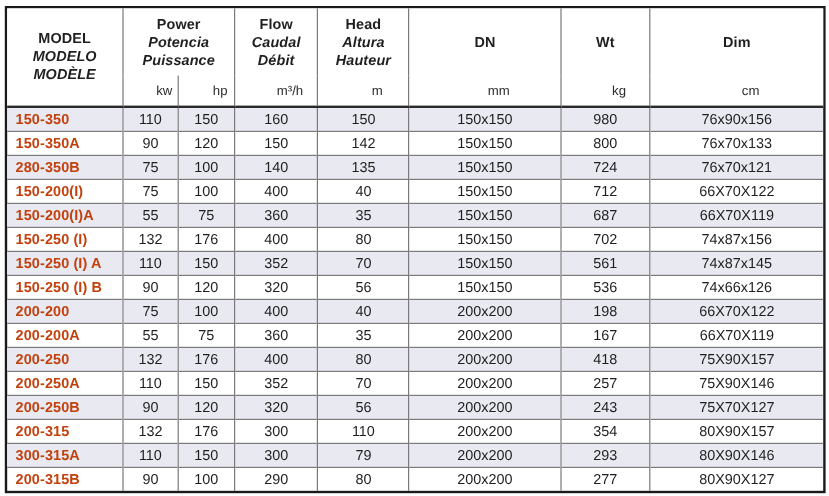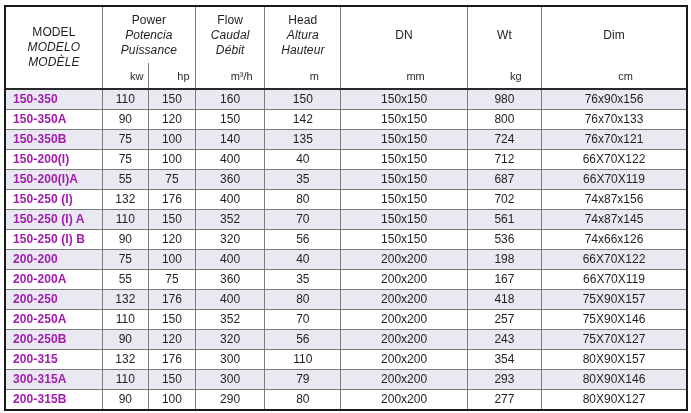--- a/index.html
+++ b/index.html
@@ -12,39 +12,39 @@
   *{box-sizing:border-box;margin:0;padding:0;}
   html,body{width:691px;height:413px;background:#ffffff;overflow:hidden;}
   body{font-family:"Liberation Sans","DejaVu Sans",sans-serif;color:var(--text);}
   .table-wrap{
     position:absolute;left:4px;top:5px;width:684px;height:406px;
     border:2px solid var(--outer);background:#fff;
   }
   table{width:100%;height:100%;border-collapse:collapse;table-layout:fixed;}
   thead tr.label-row{height:56px;}
   thead tr.unit-row{height:26px;}
-  thead th{font-weight:normal;vertical-align:middle;text-align:center;background:#fff;padding:0;}
+  thead th{font-weight:bold;vertical-align:middle;text-align:center;background:#fff;padding:0;}
   thead th.colsep{border-left:1px solid var(--inner);}
   thead tr.unit-row th{font-weight:normal;font-size:11px;color:#2b2b2b;padding-left:23px;}
   thead tr.unit-row th.unitsep{border-left:1px solid var(--inner);}
   thead tr.unit-row th{border-bottom:2px solid var(--headline);}
   th.model-head{border-bottom:2px solid var(--headline);}
   .hl{display:block;font-size:12px;line-height:15px;letter-spacing:.1px;}
   .hl.it{font-style:italic;}
   tbody td{
     text-align:center;vertical-align:middle;font-size:12px;
     border-left:1px solid var(--inner);height:20px;padding:0 2px;
     white-space:nowrap;overflow:hidden;
   }
   tbody td:first-child{border-left:none;}
   tbody tr + tr td{border-top:1px solid var(--inner);}
   tbody tr:nth-child(odd){background:var(--stripe);}
   tbody td.model-cell{
     text-align:left;font-weight:bold;padding-left:7px;font-size:12px;
-    color:#a21caf;letter-spacing:.1px;
+    color:#c2410c;letter-spacing:.1px;
   }
 </style>
 </head>
 <body>
 
 <div class="table-wrap">
   <table>
     <colgroup>
       <col style="width:96px">
         <col style="width:46px">
@@ -112,21 +112,21 @@
           <td class="model-cell">150-350A</td>
           <td>90</td>
           <td>120</td>
           <td>150</td>
           <td>142</td>
           <td>150x150</td>
           <td>800</td>
           <td>76x70x133</td>
         </tr>
         <tr>
-          <td class="model-cell">150-350B</td>
+          <td class="model-cell">280-350B</td>
           <td>75</td>
           <td>100</td>
           <td>140</td>
           <td>135</td>
           <td>150x150</td>
           <td>724</td>
           <td>76x70x121</td>
         </tr>
         <tr>
           <td class="model-cell">150-200(I)</td>

